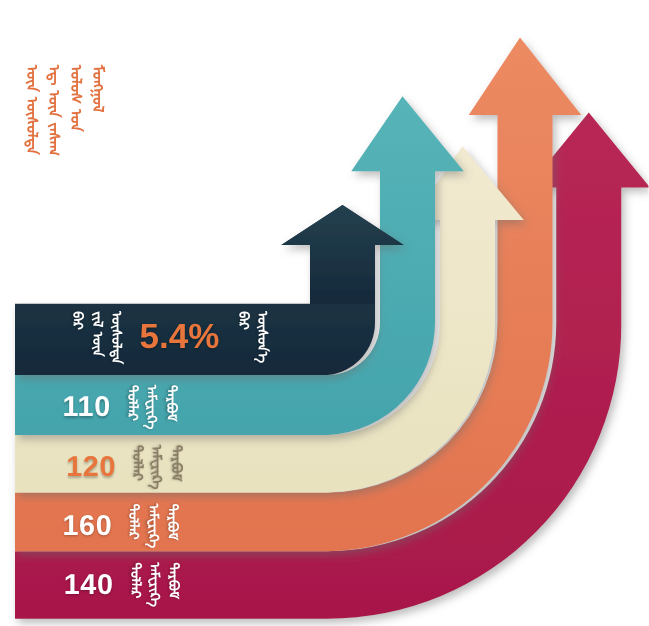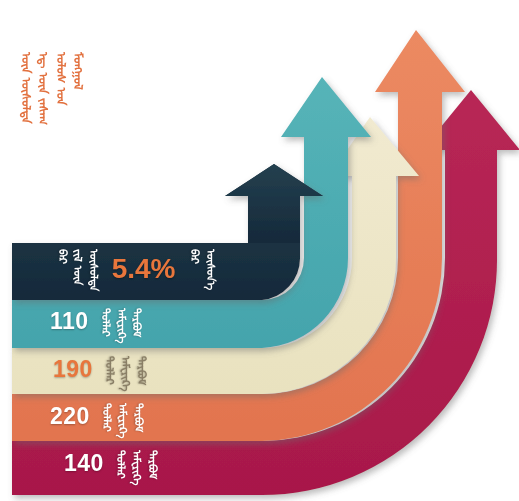--- a/index.html
+++ b/index.html
@@ -27,21 +27,21 @@
     color:#e2713f;
     font-size:12px;
     font-weight:600;
     z-index:6;
   }
   #title-block .mong{max-height:152px;}
 
   
   .band-label{
     position:absolute;
-    display:flex;flex-direction:row;align-items:flex-start;
+    display:flex;flex-direction:row;align-items:center;
     z-index:7;
     pointer-events:none;
   }
   .band-value{
     font-size:23px;font-weight:bold;letter-spacing:0.5px;
     text-shadow:0 1px 2px rgba(0,0,0,.28);
   }
   .band-words{
     display:flex;flex-direction:row-reverse;align-items:flex-start;
     gap:4px;margin-left:11px;
@@ -56,21 +56,21 @@
   #row-rate{left:56px;top:249px;align-items:center;}
   #row-rate .pct{
     font-size:28px;font-weight:bold;color:#e8763c;
     margin:0 13px;text-shadow:0 1px 2px rgba(0,0,0,.35);
   }
   #row-rate .mong{font-size:11px;font-weight:600;max-height:40px;}
 
   #row-110{left:50px;top:308px;}
   #row-120{left:53px;top:356px;}
   #row-130{left:50px;top:403px;}
-  #row-140{left:64px;top:450px;}
+  #row-140{left:51px;top:450px;}
 
   .v-white{color:#ffffff;}
   .v-orange{color:#e8763c;}
   .w-white{color:#ffffff;}
   .w-dark{color:#8a7f66;}
 </style>
 </head>
 <body>
 
 <div id="stage">
@@ -201,30 +201,30 @@
   <div class="band-label" id="row-110">
     <span class="band-value v-white">110</span>
     <div class="band-words">
       <span class="mong w-white">ᠲᠡᠷᠪᠤᠮ</span>
       <span class="mong w-white">ᠠᠮᠧᠷᠢᠺᠠ</span>
       <span class="mong w-white">ᠳᠣᠯᠯᠠᠷ</span>
     </div>
   </div>
 
   <div class="band-label" id="row-120">
-    <span class="band-value v-orange">190</span>
+    <span class="band-value v-orange">120</span>
     <div class="band-words">
       <span class="mong w-dark">ᠲᠡᠷᠪᠤᠮ</span>
       <span class="mong w-dark">ᠠᠮᠧᠷᠢᠺᠠ</span>
       <span class="mong w-dark">ᠳᠣᠯᠯᠠᠷ</span>
     </div>
   </div>
 
   <div class="band-label" id="row-130">
-    <span class="band-value v-white">220</span>
+    <span class="band-value v-white">160</span>
     <div class="band-words">
       <span class="mong w-white">ᠲᠡᠷᠪᠤᠮ</span>
       <span class="mong w-white">ᠠᠮᠧᠷᠢᠺᠠ</span>
       <span class="mong w-white">ᠳᠣᠯᠯᠠᠷ</span>
     </div>
   </div>
 
   <div class="band-label" id="row-140">
     <span class="band-value v-white">140</span>
     <div class="band-words">

